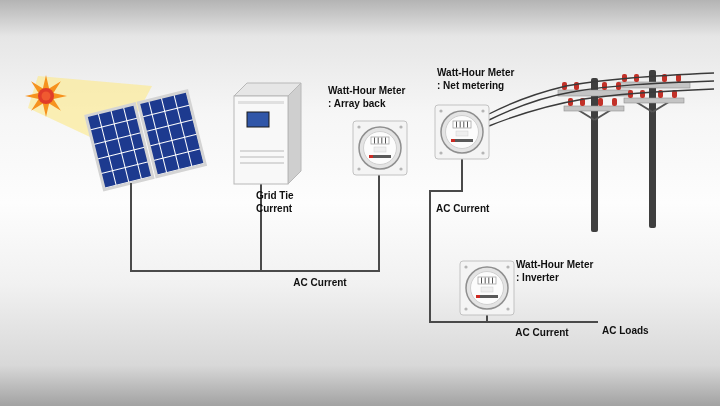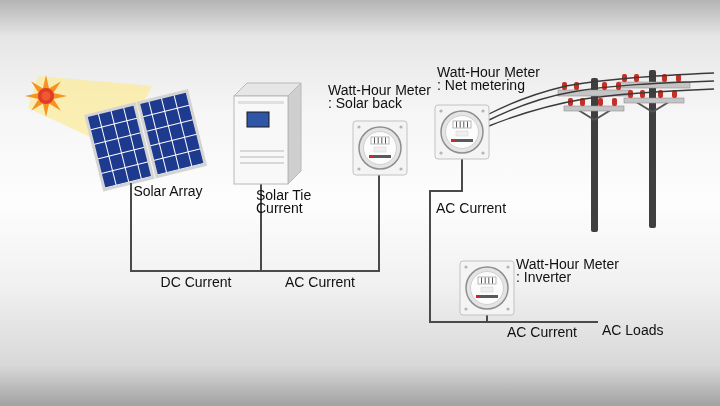--- a/index.html
+++ b/index.html
@@ -3,21 +3,21 @@
 <meta charset="utf-8">
 <style>
   html,body { margin:0; padding:0; background:#888; }
   .stage {
     position:relative; width:720px; height:406px; overflow:hidden;
     background:linear-gradient(180deg,#b4b4b4 0%,#e6e6e6 9%,#f6f6f6 28%,#fdfdfd 50%,#f1f1f1 70%,#d8d8d8 90%,#a2a2a2 100%);
     font-family:"Liberation Sans", sans-serif;
   }
   svg.layer { position:absolute; left:0; top:0; }
   .lbl {
-    position:absolute; font-size:14px; font-weight:400; color:#101010;
+    position:absolute; font-size:10px; font-weight:700; color:#101010;
     line-height:13px; white-space:nowrap;
   }
   .center { text-align:center; }
 </style>
 </head>
 <body>
 
 <div class="stage">
 
   <svg class="layer" width="720" height="406" viewBox="0 0 720 406">
@@ -114,43 +114,41 @@
         <path d="M489,120 C522,104 548,96 572,92 C612,85 655,83 714,81"></path>
         <path d="M489,126 C524,112 554,104 584,99 C622,93 662,91 714,89"></path>
       </g>
     </g>
 
     <use href="#meter-proto" transform="translate(380,148)"></use>
     <use href="#meter-proto" transform="translate(462,132)"></use>
     <use href="#meter-proto" transform="translate(487,288)"></use>
   </svg>
 
-  <div class="lbl center" style="left:118px; top:185px; width:100px;">Solar Array</div>
 
   <div class="lbl" style="left:256px; top:189px;">
-    <div>Solar Tie</div>
+    <div>Grid Tie</div>
     <div>Current</div>
   </div>
 
   <div class="lbl" style="left:328px; top:84px;">
     <div>Watt-Hour Meter</div>
-    <div>: Solar back</div>
+    <div>: Array back</div>
   </div>
 
   <div class="lbl" style="left:437px; top:66px;">
     <div>Watt-Hour Meter</div>
     <div>: Net metering</div>
   </div>
 
   <div class="lbl" style="left:516px; top:258px;">
     <div>Watt-Hour Meter</div>
     <div>: Inverter</div>
   </div>
 
-  <div class="lbl center" style="left:151px; top:276px; width:90px;">DC Current</div>
 
   <div class="lbl center" style="left:275px; top:276px; width:90px;">AC Current</div>
 
   <div class="lbl" style="left:436px; top:202px;">AC Current</div>
 
   <div class="lbl center" style="left:497px; top:326px; width:90px;">AC Current</div>
 
   <div class="lbl" style="left:602px; top:324px;">AC Loads</div>
 
 </div>

